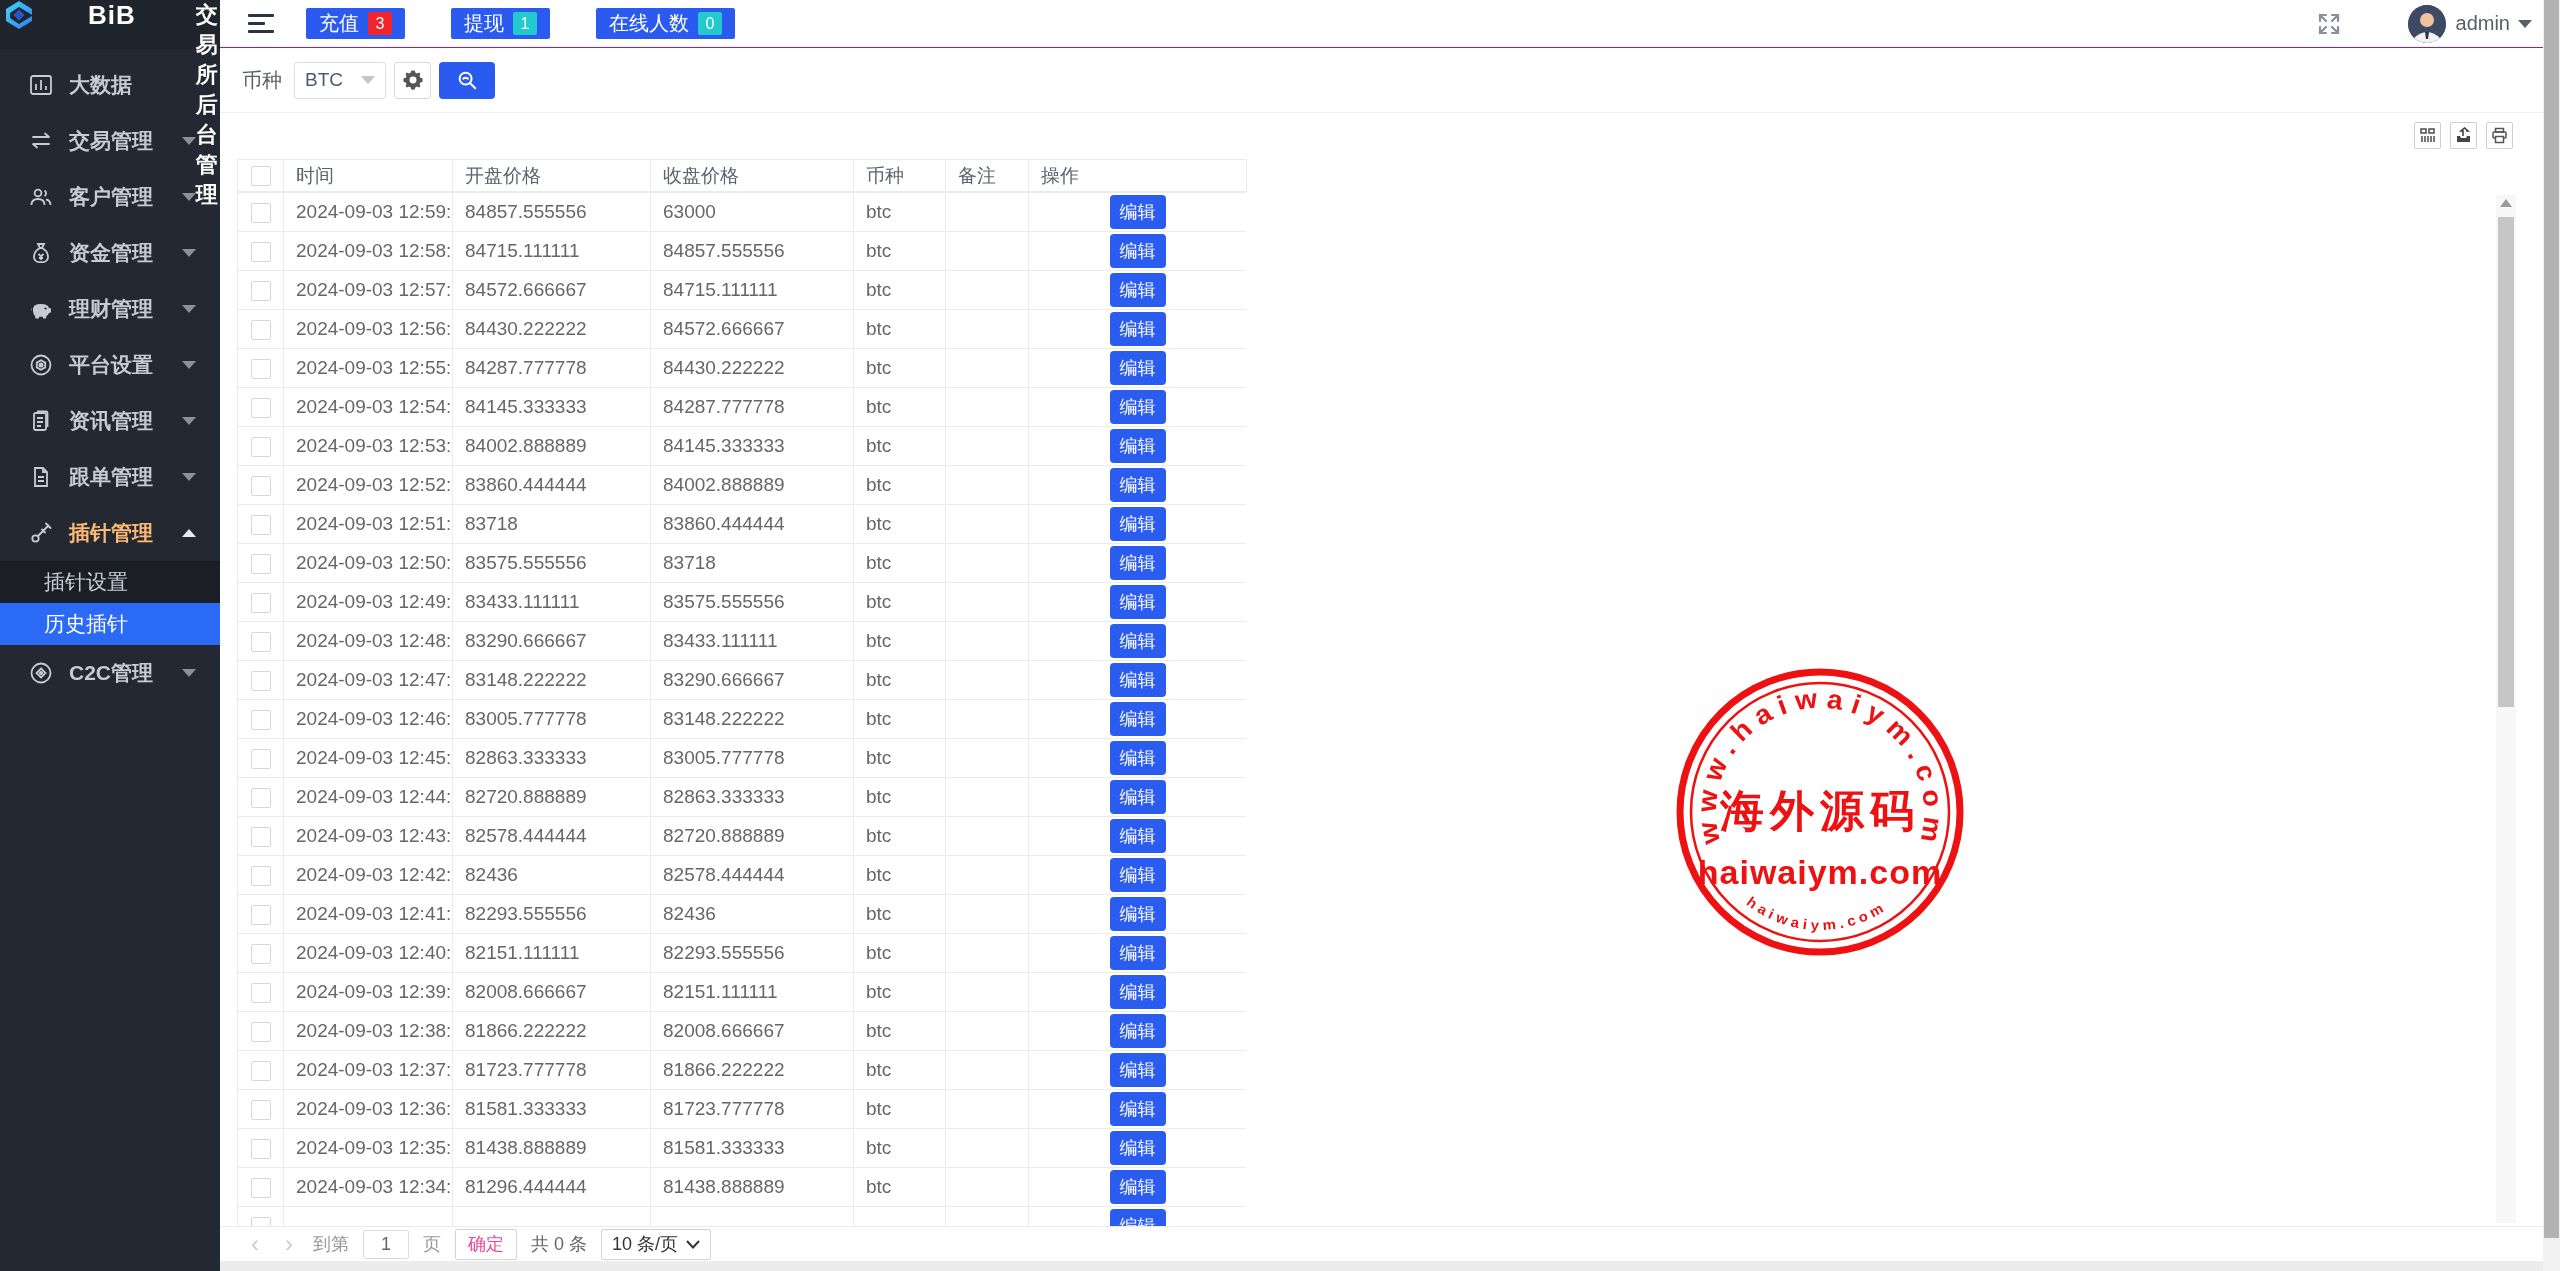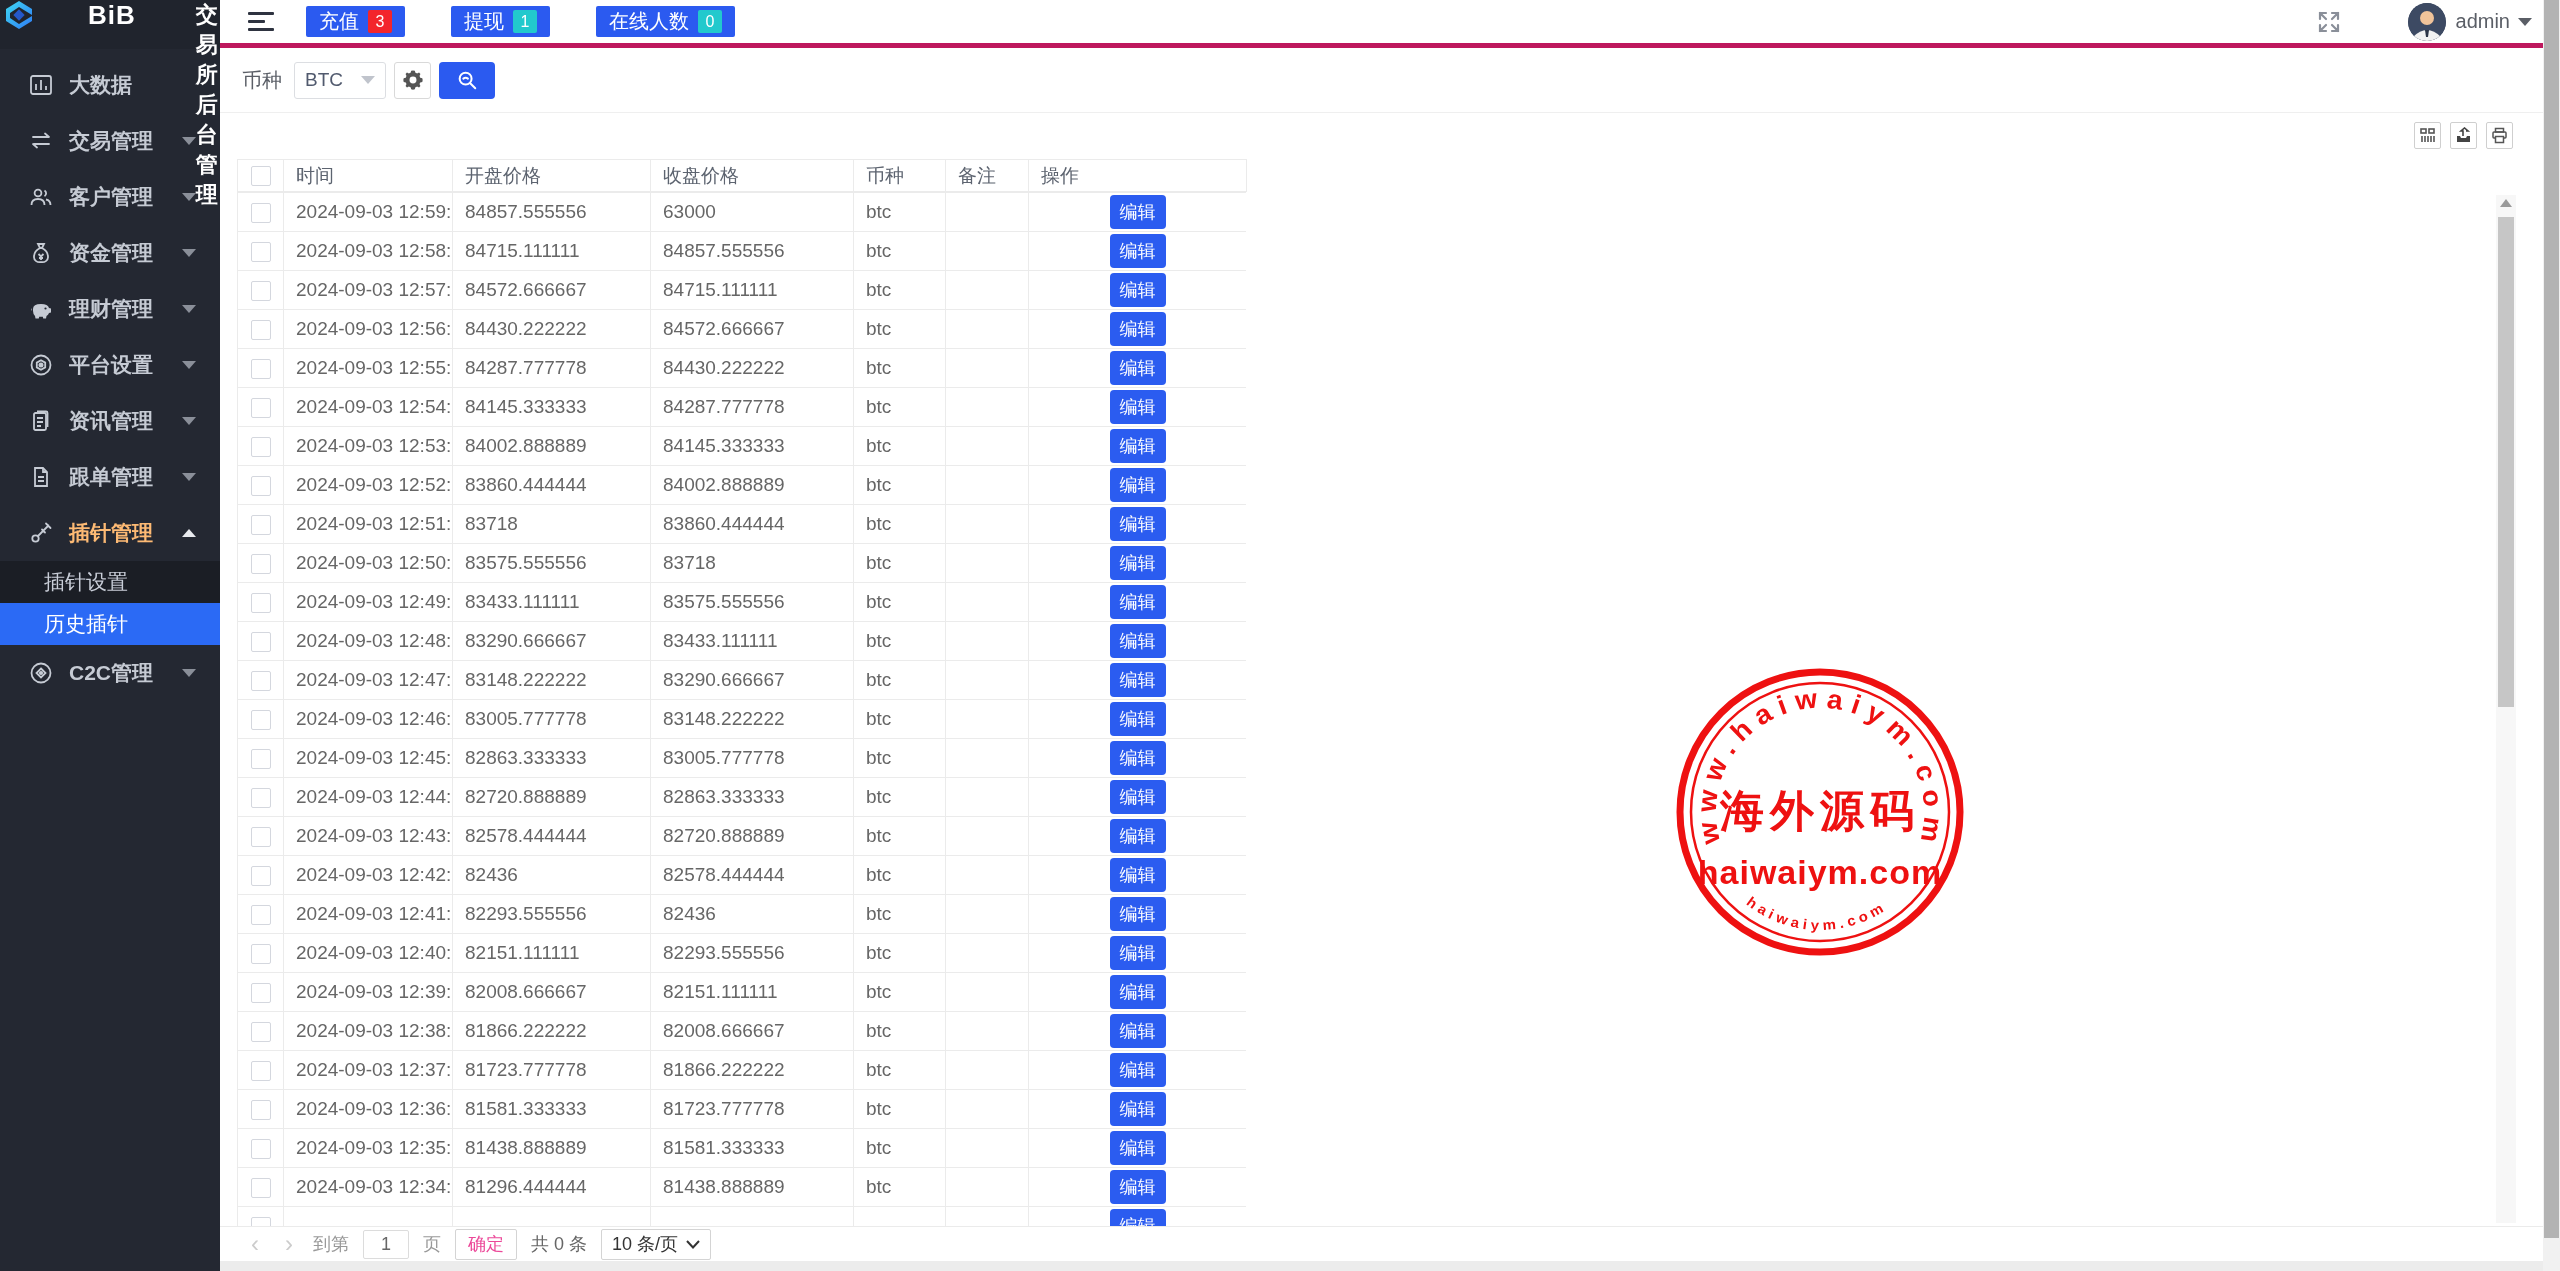--- a/index.html
+++ b/index.html
@@ -20,21 +20,21 @@
   .arrow-down { width:0; height:0; border-left:7px solid transparent; border-right:7px solid transparent; border-top:8px solid #8a8f99; margin-left:auto; margin-right:24px; }
   .arrow-up { width:0; height:0; border-left:7px solid transparent; border-right:7px solid transparent; border-bottom:8px solid #e8eaee; margin-left:auto; margin-right:24px; }
   .submenu { background:#1b1e25; }
   .submenu-item { height:42px; display:flex; align-items:center; padding-left:44px; font-size:21px; color:#c9ced8; cursor:pointer; }
   .submenu-item.active { background:#2b6af5; color:#fff; }
 
   
   .main { flex:1; display:flex; flex-direction:column; min-width:0; }
 
   
-  .topbar { height:49px; background:#fff; display:flex; align-items:center; border-bottom:5px solid #be185d; }
+  .topbar { height:49px; background:#fff; display:flex; align-items:center; border-bottom:1px solid #be185d; }
   .hamburger { margin-left:28px; cursor:pointer; display:flex; flex-direction:column; gap:5px; }
   .hamburger i { display:block; height:3px; background:#2e3340; border-radius:1px; }
   .hamburger i:nth-child(1){ width:26px; } .hamburger i:nth-child(2){ width:17px; } .hamburger i:nth-child(3){ width:26px; }
   .topbar-buttons { display:flex; align-items:center; }
   .top-btn { height:31px; background:#2b5af0; color:#fff; border:none; border-radius:2px; font-size:20px; padding:0 13px; display:flex; align-items:center; cursor:pointer; font-family:inherit; }
   .top-btn .badge { margin-left:9px; min-width:24px; padding:0 5px; height:23px; line-height:23px; border-radius:2px; font-size:16px; text-align:center; color:#fff; }
   .topbar-right { margin-left:auto; display:flex; align-items:center; }
   .expand-btn { margin-right:66px; cursor:pointer; display:flex; }
   .user-box { display:flex; align-items:center; margin-right:28px; cursor:pointer; }
   .avatar { width:38px; height:38px; border-radius:50%; overflow:hidden; background:#3d4a63; flex:0 0 38px; }

